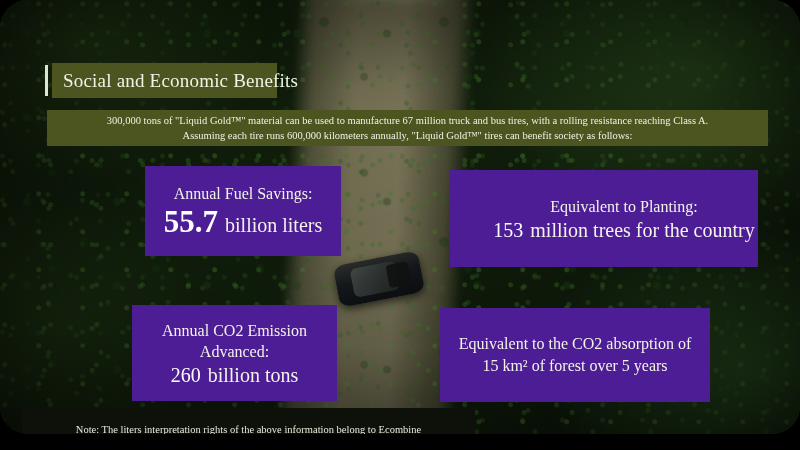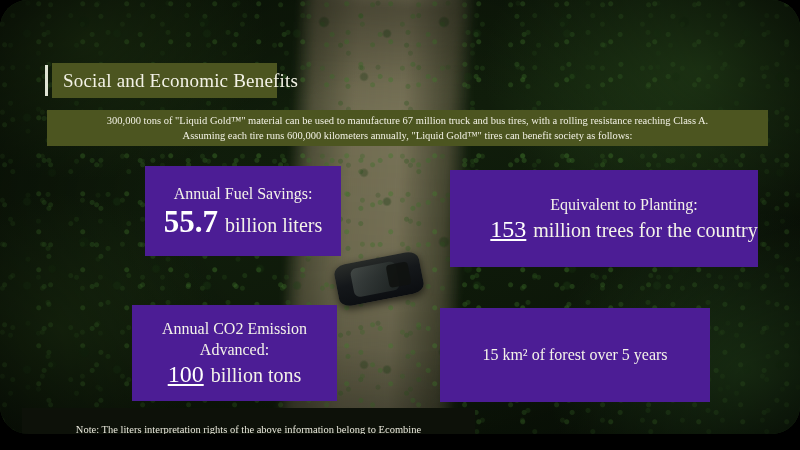--- a/index.html
+++ b/index.html
@@ -199,21 +199,21 @@
     gap: 7px;
     margin-top: 2px;
     padding: 0 6px;
   }
   .stat-number {
     font-size: 31px;
     font-weight: bold;
     color: #ffffff;
     line-height: 1.05;
   }
-  .stat-number.thin { font-weight: normal; font-size: 24px; text-decoration: underline; }
+  .stat-number.thin { font-weight: normal; font-size: 20px; }
   .stat-unit {
     font-size: 20px;
     color: #f4f3e9;
     white-space: nowrap;
   }
   .stat-text-only {
     font-size: 16px;
     line-height: 22px;
     color: #f4f3e9;
     padding: 0 10px;
@@ -278,26 +278,27 @@
     <div class="stat-value-row">
       <span class="stat-number thin">153</span>
       <span class="stat-unit">million trees for the country</span>
     </div>
   </div>
 
   <div class="stat-card c3">
     <div class="stat-label">Annual CO2 Emission</div>
     <div class="stat-label">Advanced:</div>
     <div class="stat-value-row">
-      <span class="stat-number thin">100</span>
+      <span class="stat-number thin">260</span>
       <span class="stat-unit">billion tons</span>
     </div>
   </div>
 
   <div class="stat-card c4">
+    <div class="stat-text-only">Equivalent to the CO2 absorption of</div>
     <div class="stat-text-only">15 km² of forest over 5 years</div>
   </div>
 
   <div class="footer-note">
     <span class="footer-line">Note: The liters interpretation rights of the above information belong to Ecombine</span>
   </div>
 
 </div>
 
 </body></html>

